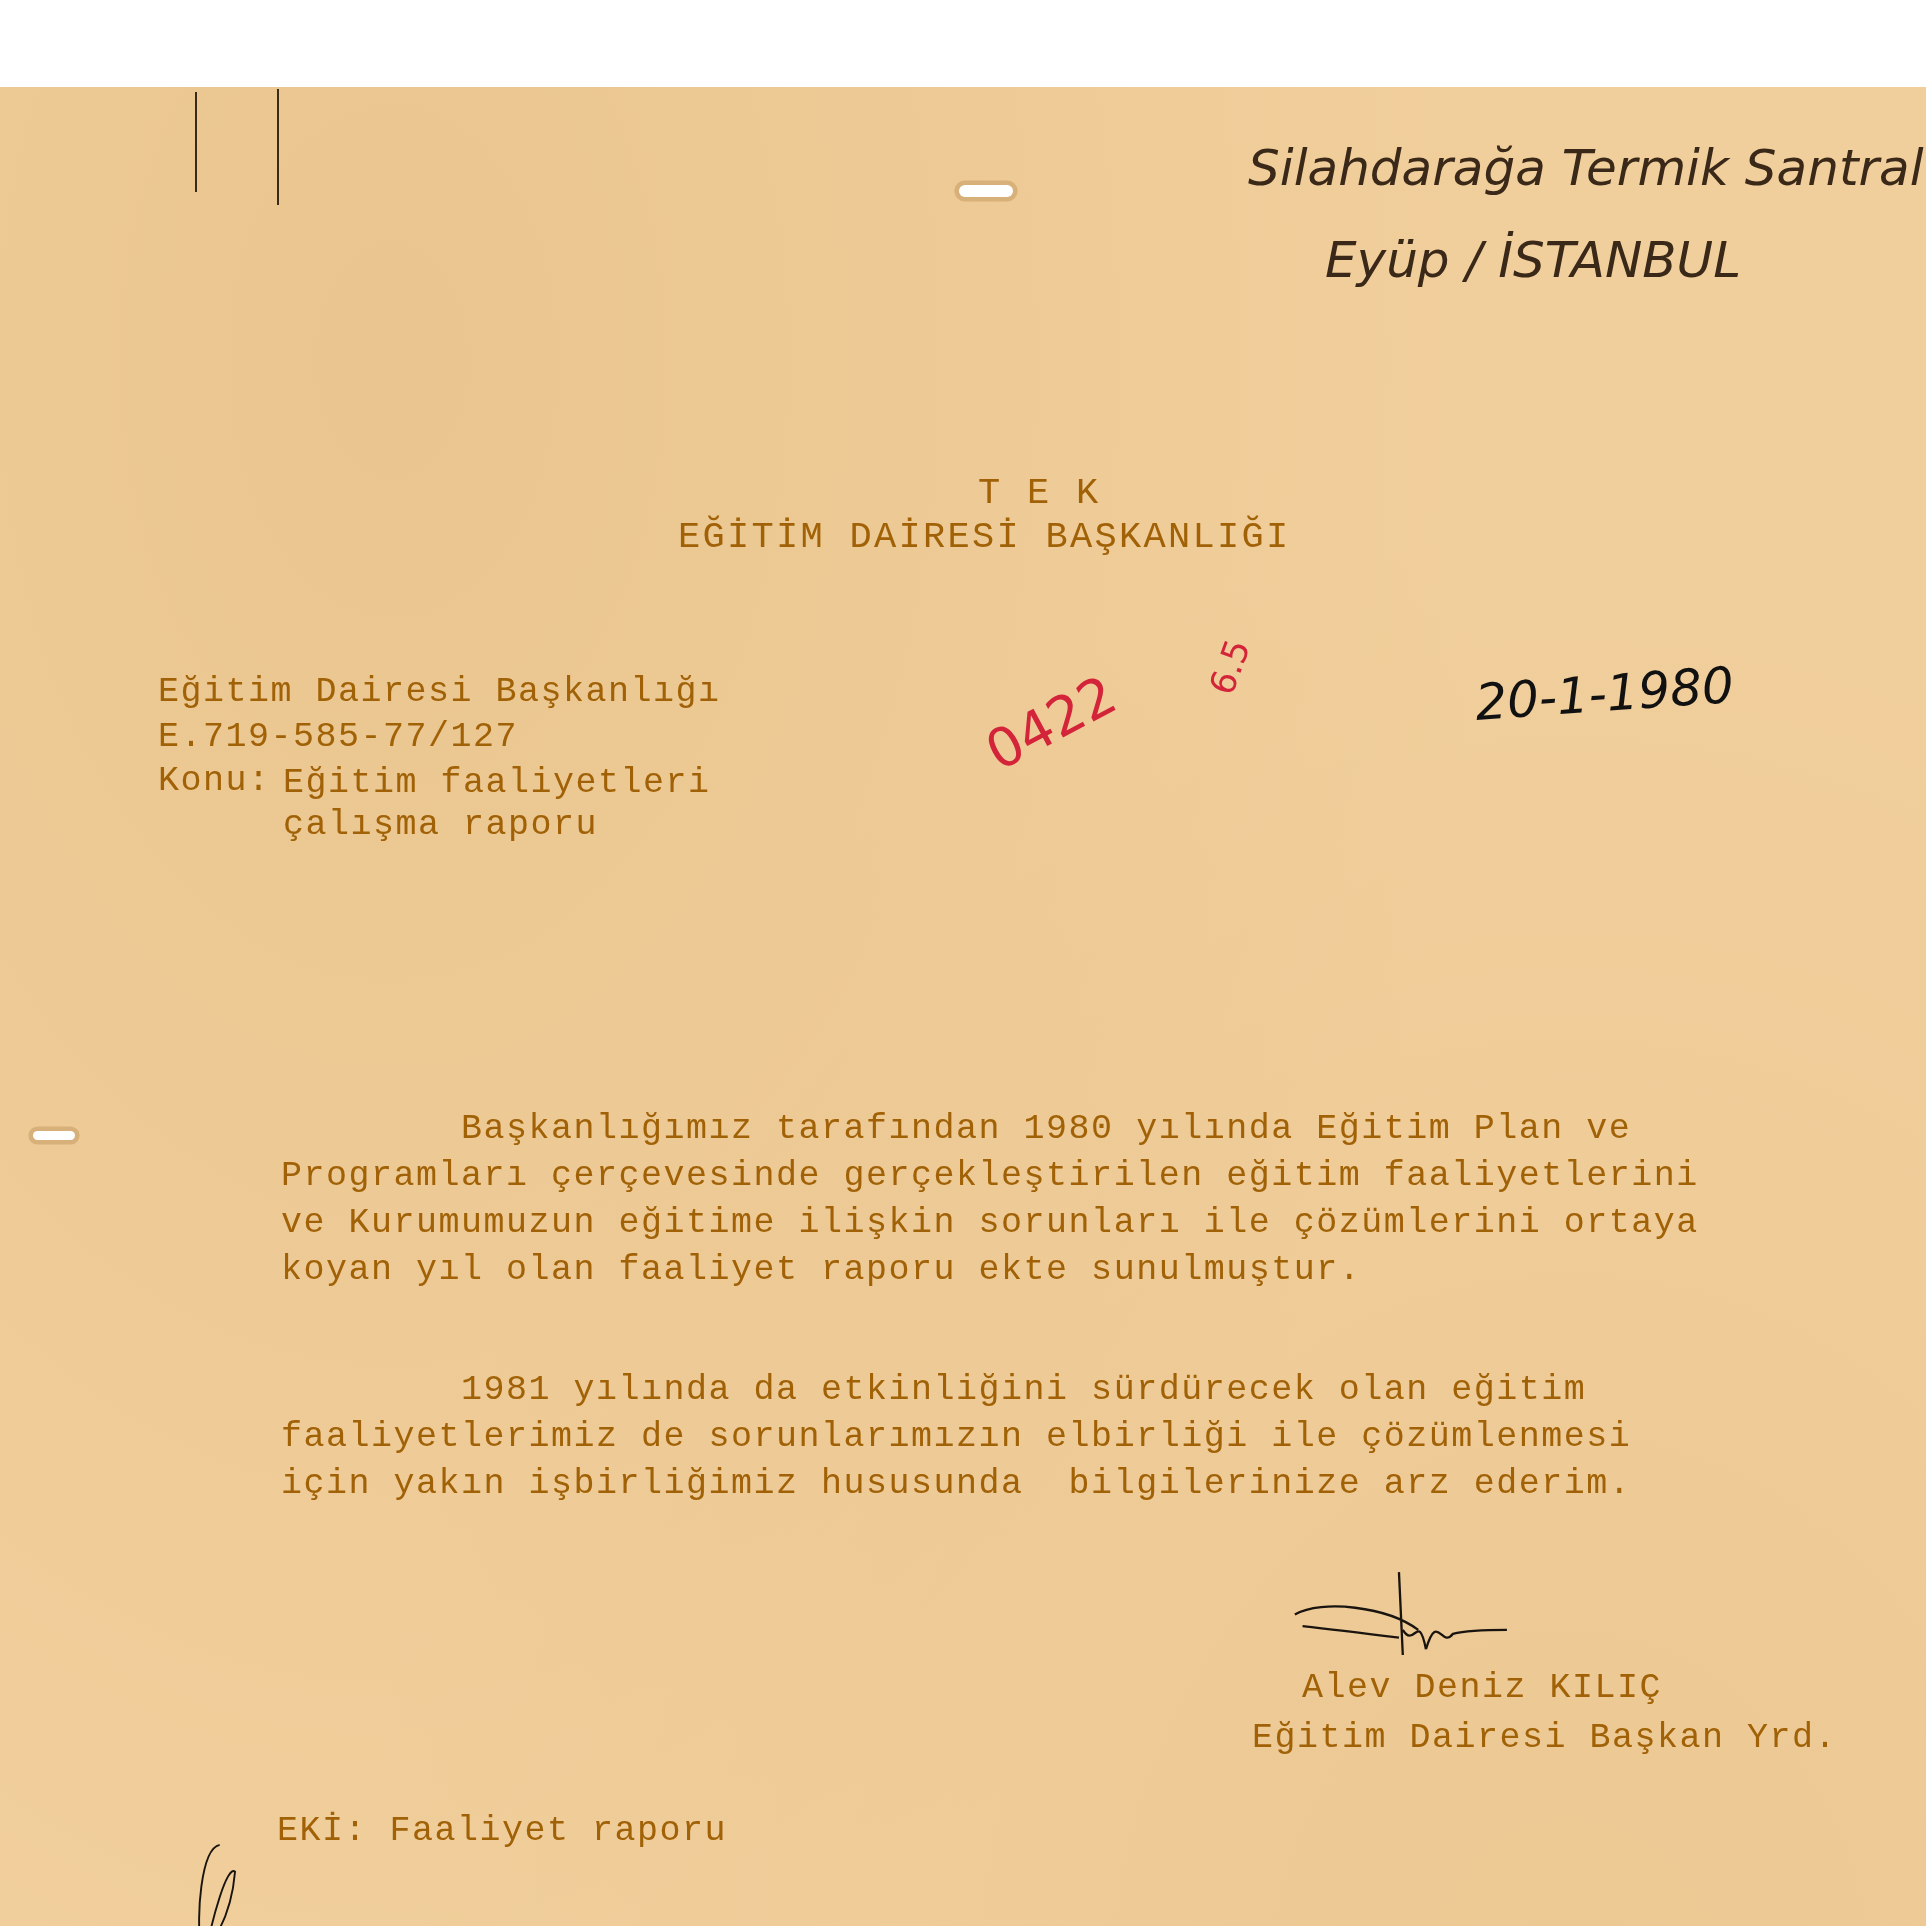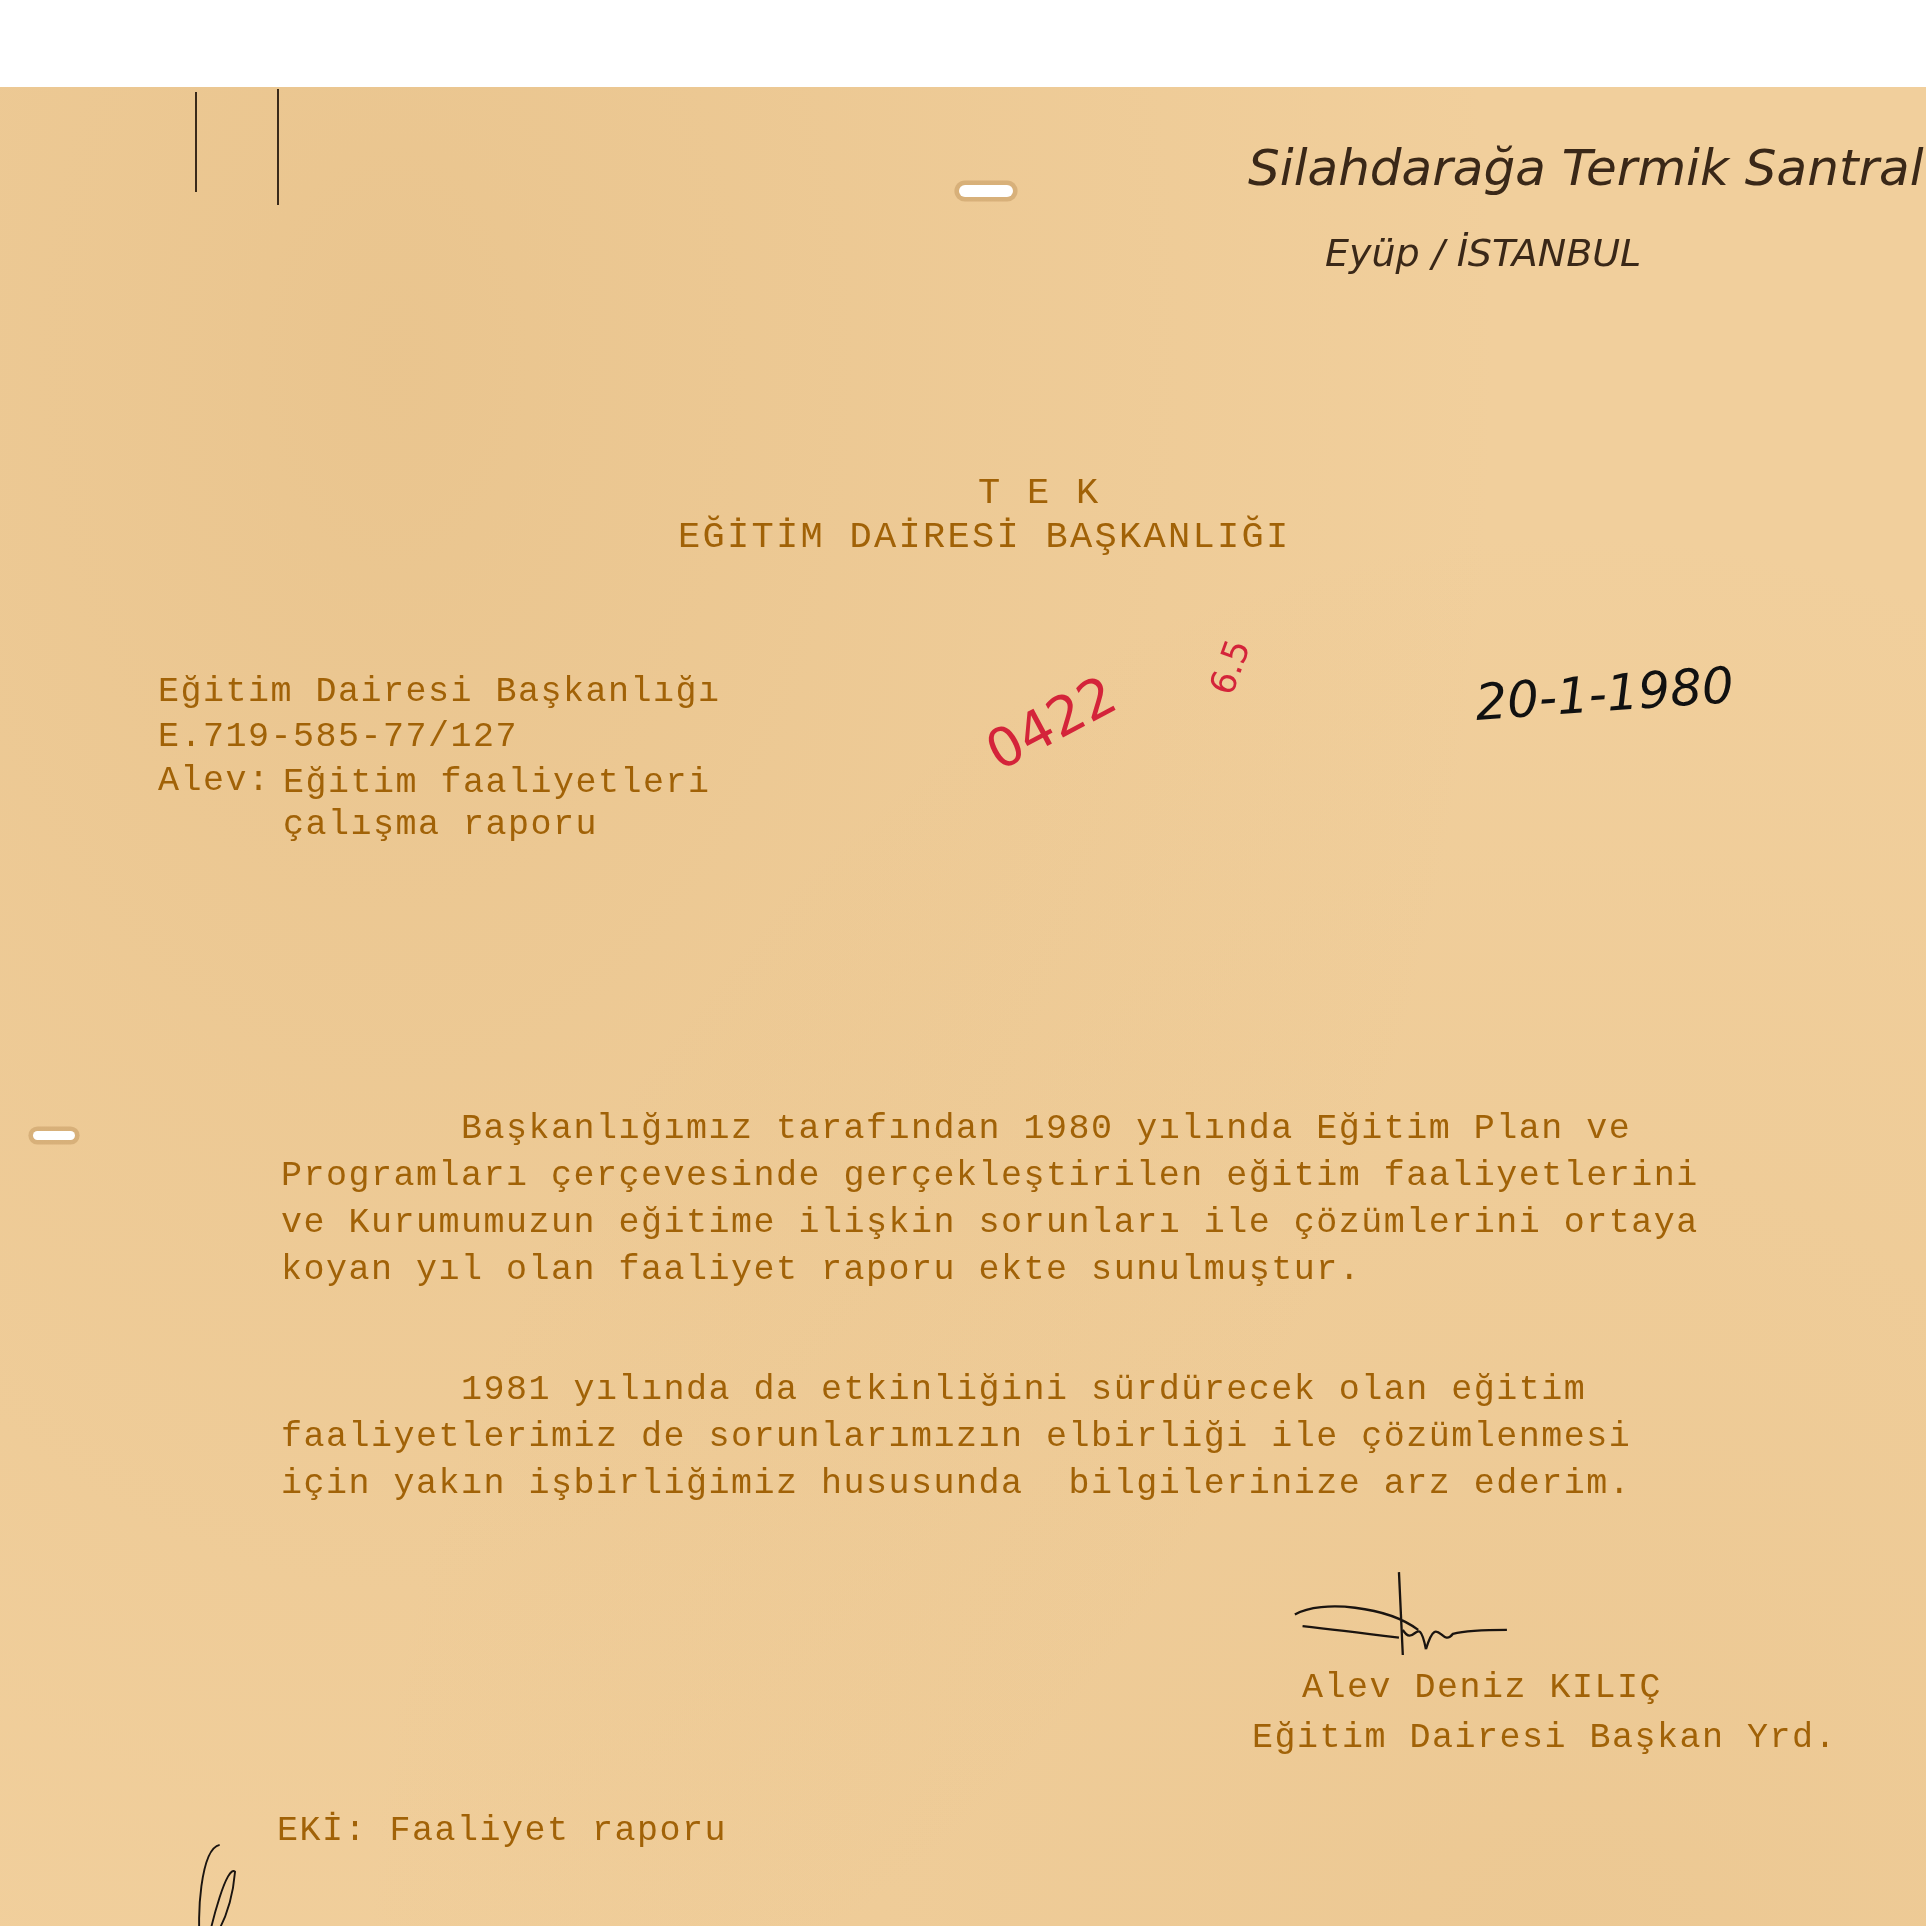--- a/index.html
+++ b/index.html
@@ -30,28 +30,28 @@
 
 <div class="paper"></div>
 
 <div class="hole" style="left:959px;top:185px;width:54px;height:11.6px;"></div>
 <div class="hole" style="left:33px;top:1131px;width:42px;height:8.5px;"></div>
 
 <div style="position:absolute;left:195px;top:92px;width:1.5px;height:100px;background:#3a2a1a;"></div>
 <div style="position:absolute;left:277px;top:89px;width:1.5px;height:116px;background:#3a2a1a;"></div>
 
 <div class="hand brown" style="left:1248px;top:139px;font-size:50px;">Silahdarağa Termik Santral İş.M.</div>
-<div class="hand brown" style="left:1325px;top:231px;font-size:38px;">Eyüp / İSTANBUL</div>
+<div class="hand brown" style="left:1325px;top:231px;font-size:50px;">Eyüp / İSTANBUL</div>
 
 <div class="typed head" style="left:978px;top:472px;">T E K</div>
 <div class="typed head" style="left:678px;top:516px;">EĞİTİM DAİRESİ BAŞKANLIĞI</div>
 
 <div class="typed" style="left:158px;top:672px;">Eğitim Dairesi Başkanlığı</div>
 <div class="typed" style="left:158px;top:717px;">E.719-585-77/127</div>
-<div class="typed" style="left:158px;top:761px;">Alev:</div>
+<div class="typed" style="left:158px;top:761px;">Konu:</div>
 <div class="typed" style="left:283px;top:763px;">Eğitim faaliyetleri</div>
 <div class="typed" style="left:283px;top:805px;">çalışma raporu</div>
 
 <div class="hand red" style="left:1005px;top:720px;font-size:54px;font-style:normal;transform:rotate(-28deg);transform-origin:left bottom;">0422</div>
 <div class="hand red" style="left:1202px;top:647px;font-size:35px;font-style:normal;transform:rotate(-70deg);">6.5</div>
 
 <div class="hand" style="left:1475px;top:665px;font-size:50px;color:#111;transform:rotate(-4deg);">20-1-1980</div>
 
 <div style="position:absolute;left:281px;top:1109px;">
   <div class="typed" style="position:relative;">        Başkanlığımız tarafından 1980 yılında Eğitim Plan ve</div>

